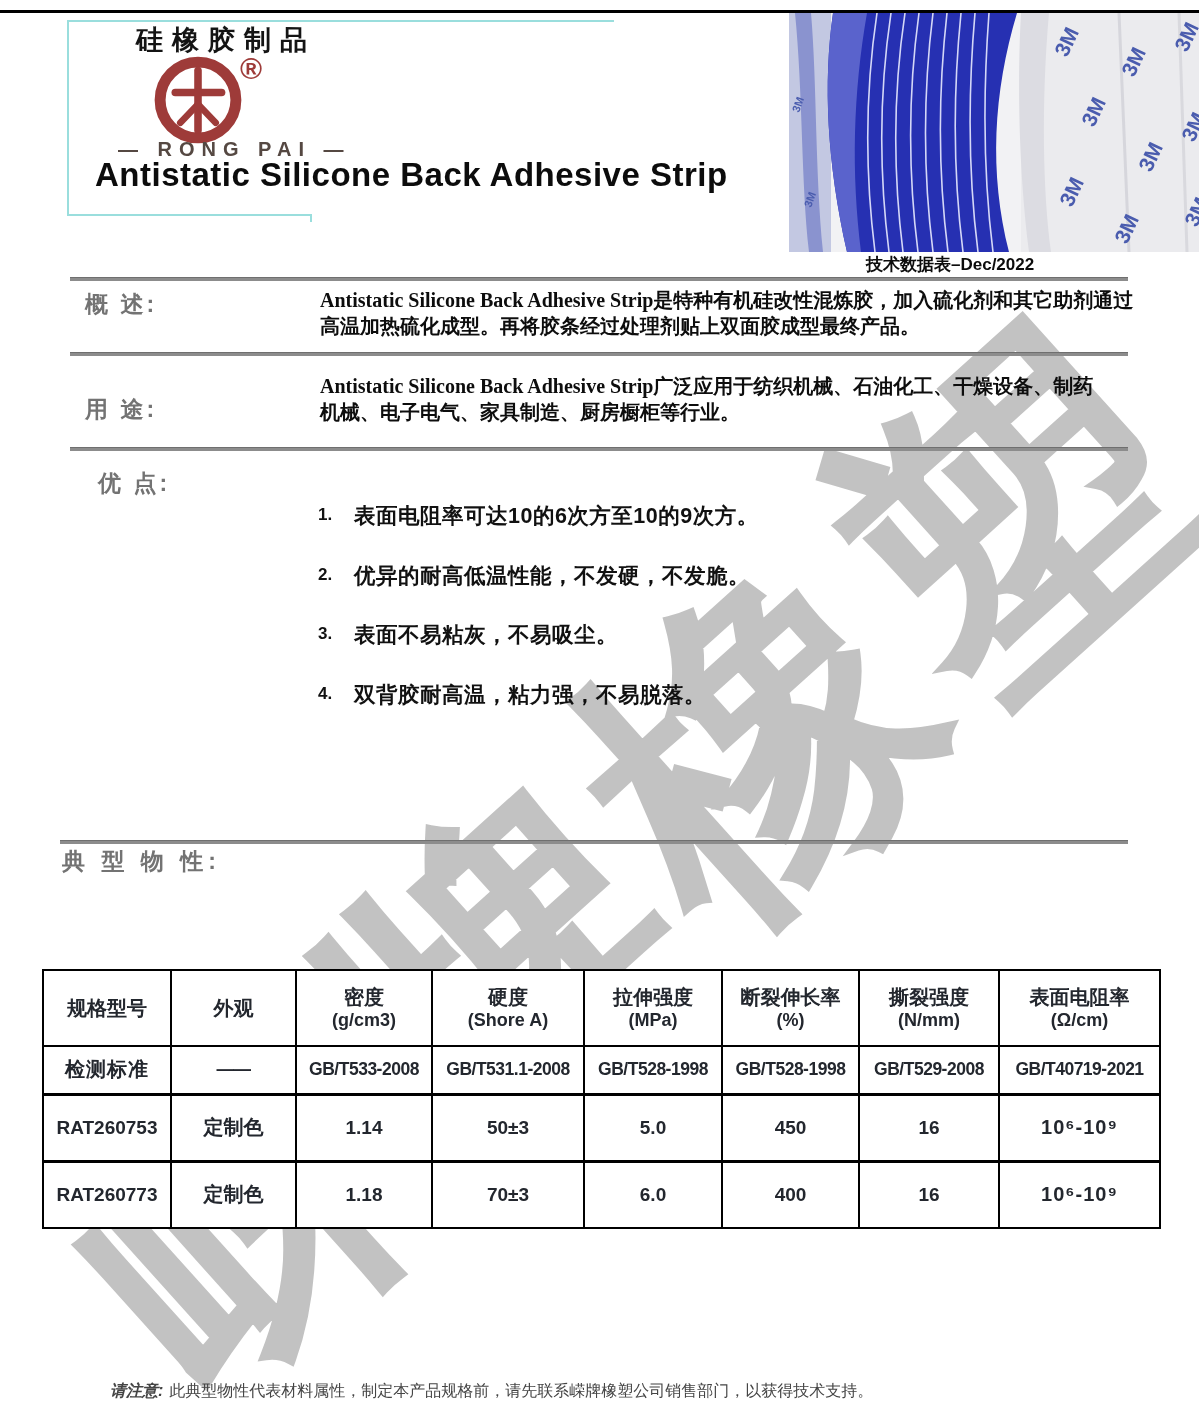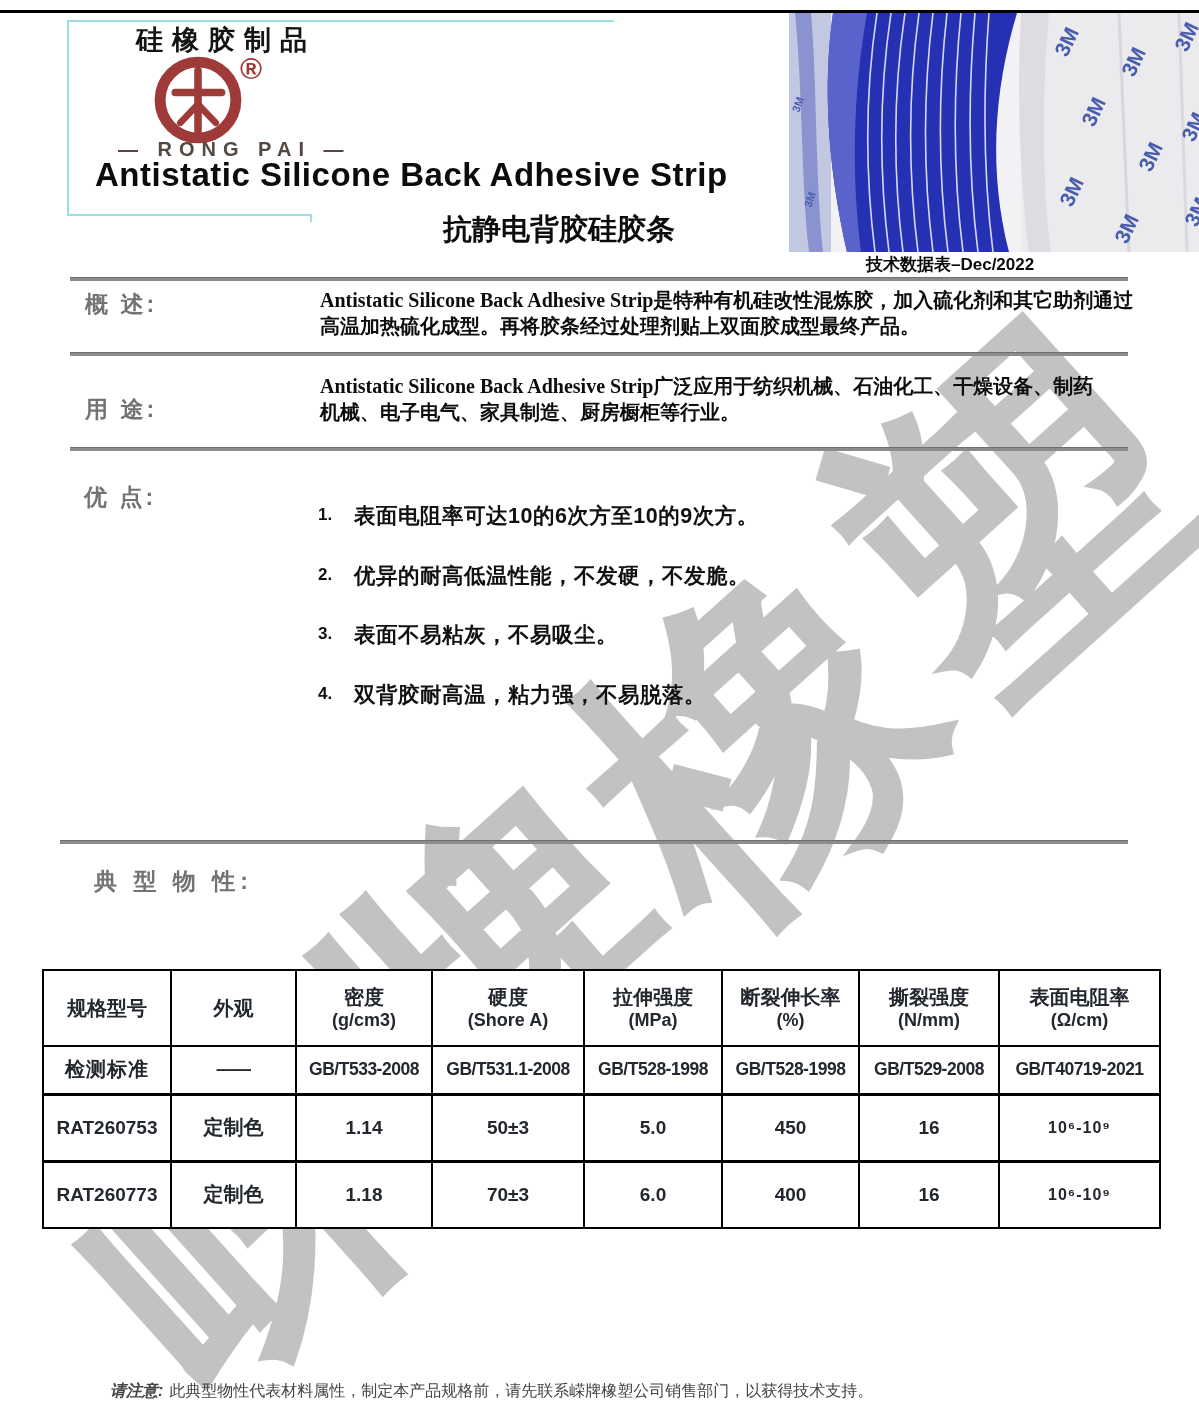--- a/index.html
+++ b/index.html
@@ -48,21 +48,21 @@
   tr.hdr{height:76px;}
   tr.std{height:48px;padding-left:20px;}
   tr.datarow{height:67px;}
   tr.datarow td{border-top-width:3px;}
   th .h1{font-size:20px;font-weight:700;line-height:1.25;}
   th .h2{font-size:18px;font-weight:700;line-height:1.2;}
   tr.std td{font-size:17.5px;font-weight:700;letter-spacing:-0.5px;}
   tr.std td.c0{font-size:20px;letter-spacing:1px;}
   tr.datarow td{font-size:19px;font-weight:700;}
   tr.datarow td.c1{font-size:20px;}
-  tr.datarow td.c7{font-size:16px;letter-spacing:1px;}
+  tr.datarow td.c7{font-size:20px;letter-spacing:1px;}
 
   .footer{left:110px;top:1381px;font-size:16px;color:#454545;}
   .footer .flabel{font-weight:700;font-style:italic;margin-right:6px;}
 </style>
 </head>
 <body>
 
 <div class="page">
 
   <div class="watermark">嵘牌橡塑</div>
@@ -80,21 +80,20 @@
     <line x1="57" y1="22" x2="57" y2="48" stroke="#9e3b39" stroke-width="9" stroke-linecap="round"></line>
     <line x1="30" y1="48" x2="85" y2="48" stroke="#9e3b39" stroke-width="9" stroke-linecap="round"></line>
     <line x1="57" y1="48" x2="57" y2="93" stroke="#9e3b39" stroke-width="9" stroke-linecap="round"></line>
     <line x1="57" y1="62" x2="36" y2="84" stroke="#9e3b39" stroke-width="8" stroke-linecap="round"></line>
     <line x1="57" y1="62" x2="78" y2="84" stroke="#9e3b39" stroke-width="8" stroke-linecap="round"></line>
   </svg>
   <div class="abs rmark z">®</div>
   <div class="abs brand-en z">— RONG  PAI —</div>
 
   <div class="abs title-en z">Antistatic Silicone Back Adhesive Strip</div>
-  <div class="abs title-cn z">抗静电背胶硅胶条</div>
 
   <svg class="abs photo z" viewBox="0 0 410 239">
     <rect x="0" y="0" width="410" height="239" fill="#f2f2f4"></rect>
 
     <rect x="0" y="0" width="42" height="239" fill="#c3c8e2"></rect>
     <path d="M6,0 C14,80 12,170 20,239 L34,239 C26,160 28,70 22,0 Z" fill="#8a93cf"></path>
     <text x="10" y="100" font-size="11" font-weight="bold" fill="#4a5cae" transform="rotate(-70 10 100)">3M</text>
     <text x="22" y="195" font-size="11" font-weight="bold" fill="#4a5cae" transform="rotate(-70 22 195)">3M</text>
 
     <path d="M44,0 L228,0 C204,80 200,160 220,239 L58,239 C38,150 34,70 44,0 Z" fill="#2630b2"></path>
@@ -131,41 +130,41 @@
 
   <div class="abs rule z" style="left:70px;top:277px;width:1058px;"></div>
   <div class="abs sec-label z" style="left:85px;top:289px;">概 述:</div>
   <div class="abs para z" style="left:320px;top:287px;width:818px;">Antistatic Silicone Back Adhesive Strip是特种有机硅改性混炼胶，加入硫化剂和其它助剂通过高温加热硫化成型。再将胶条经过处理剂贴上双面胶成型最终产品。</div>
 
   <div class="abs rule z" style="left:70px;top:352px;width:1058px;"></div>
   <div class="abs sec-label z" style="left:85px;top:394px;">用 途:</div>
   <div class="abs para z" style="left:320px;top:373px;width:792px;">Antistatic Silicone Back Adhesive Strip广泛应用于纺织机械、石油化工、干燥设备、制药机械、电子电气、家具制造、厨房橱柜等行业。</div>
 
   <div class="abs rule z" style="left:70px;top:447px;width:1058px;"></div>
-  <div class="abs sec-label z" style="left:84px;top:468px;margin-top:14px;">优 点:</div>
+  <div class="abs sec-label z" style="left:98px;top:468px;">优 点:</div>
 
   <div class="adv-item z" style="top:501px;">
     <span class="adv-num">1.</span>
     <span class="adv-text">表面电阻率可达10的6次方至10的9次方。</span>
   </div>
   <div class="adv-item z" style="top:561px;">
     <span class="adv-num">2.</span>
     <span class="adv-text">优异的耐高低温性能，不发硬，不发脆。</span>
   </div>
   <div class="adv-item z" style="top:620px;">
     <span class="adv-num">3.</span>
     <span class="adv-text">表面不易粘灰，不易吸尘。</span>
   </div>
   <div class="adv-item z" style="top:680px;">
     <span class="adv-num">4.</span>
     <span class="adv-text">双背胶耐高温，粘力强，不易脱落。</span>
   </div>
 
   <div class="abs rule z" style="left:60px;top:840px;width:1068px;"></div>
-  <div class="abs sec-label z" style="left:62px;top:866px;letter-spacing:5px;margin-left:32px;">典 型 物 性:</div>
+  <div class="abs sec-label z" style="left:62px;top:846px;letter-spacing:5px;">典 型 物 性:</div>
 
   <div class="abs tblwrap z">
   <table>
     <colgroup>
       <col style="width:128px">
           <col style="width:125px">
           <col style="width:136px">
           <col style="width:152px">
       <col style="width:138px">
           <col style="width:137px">

